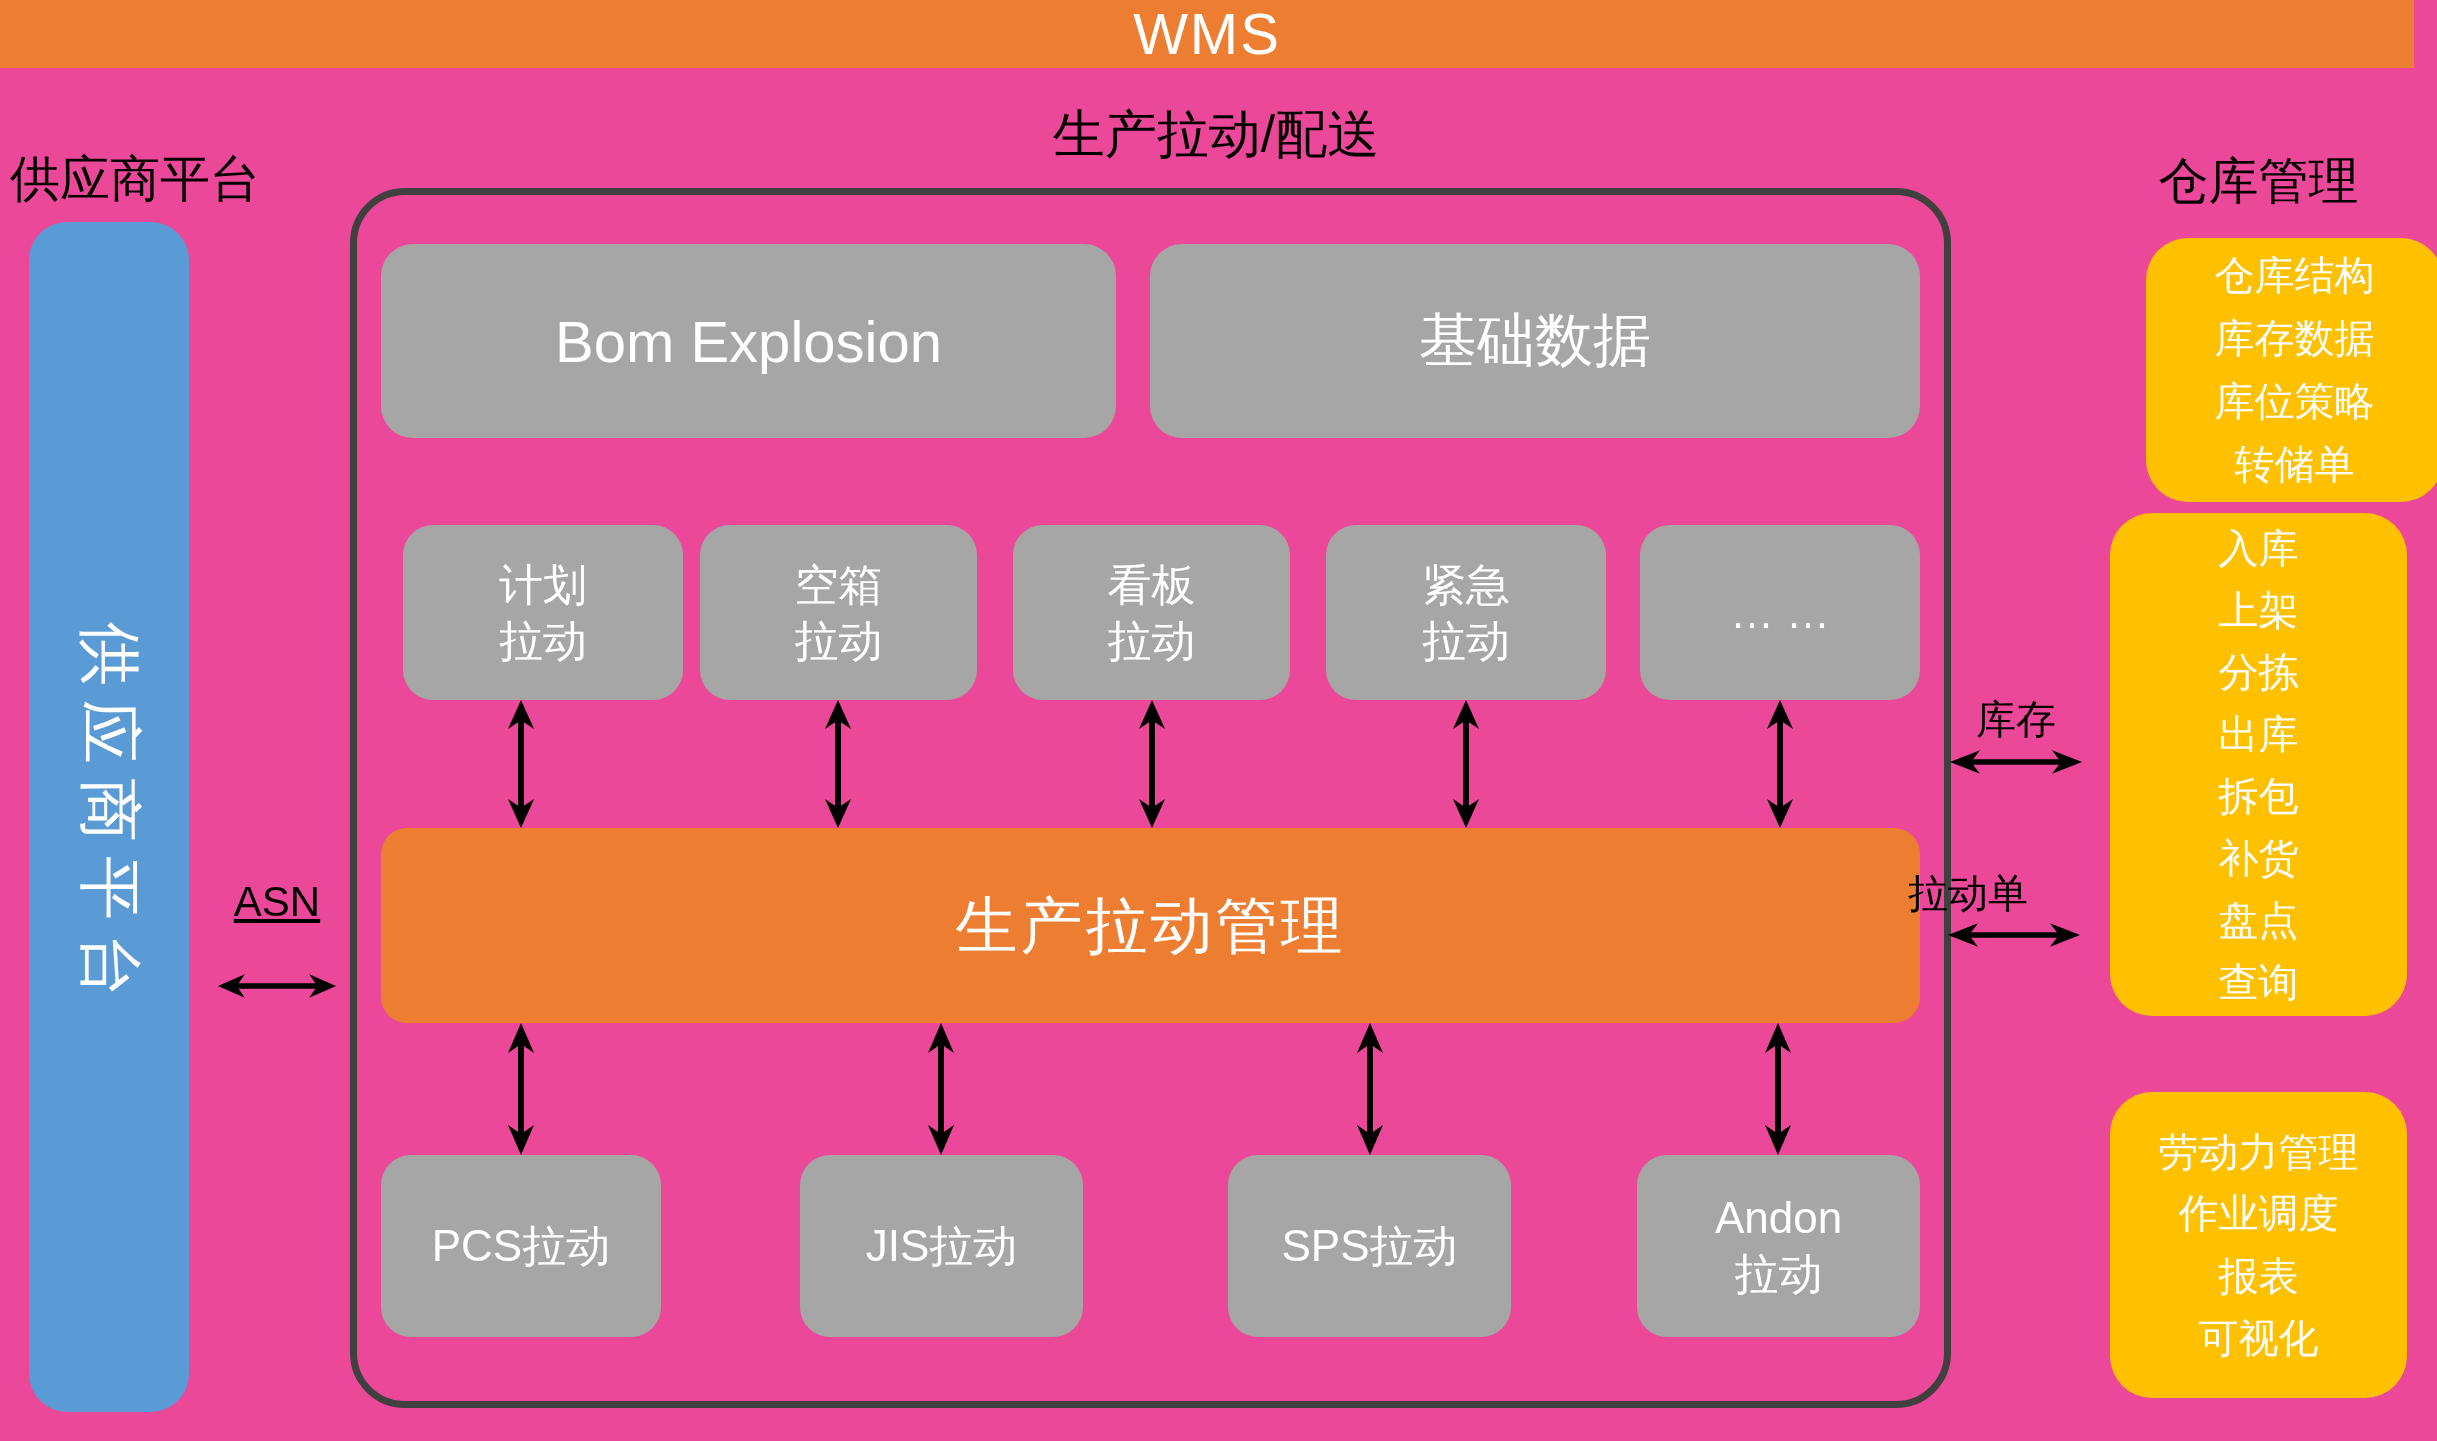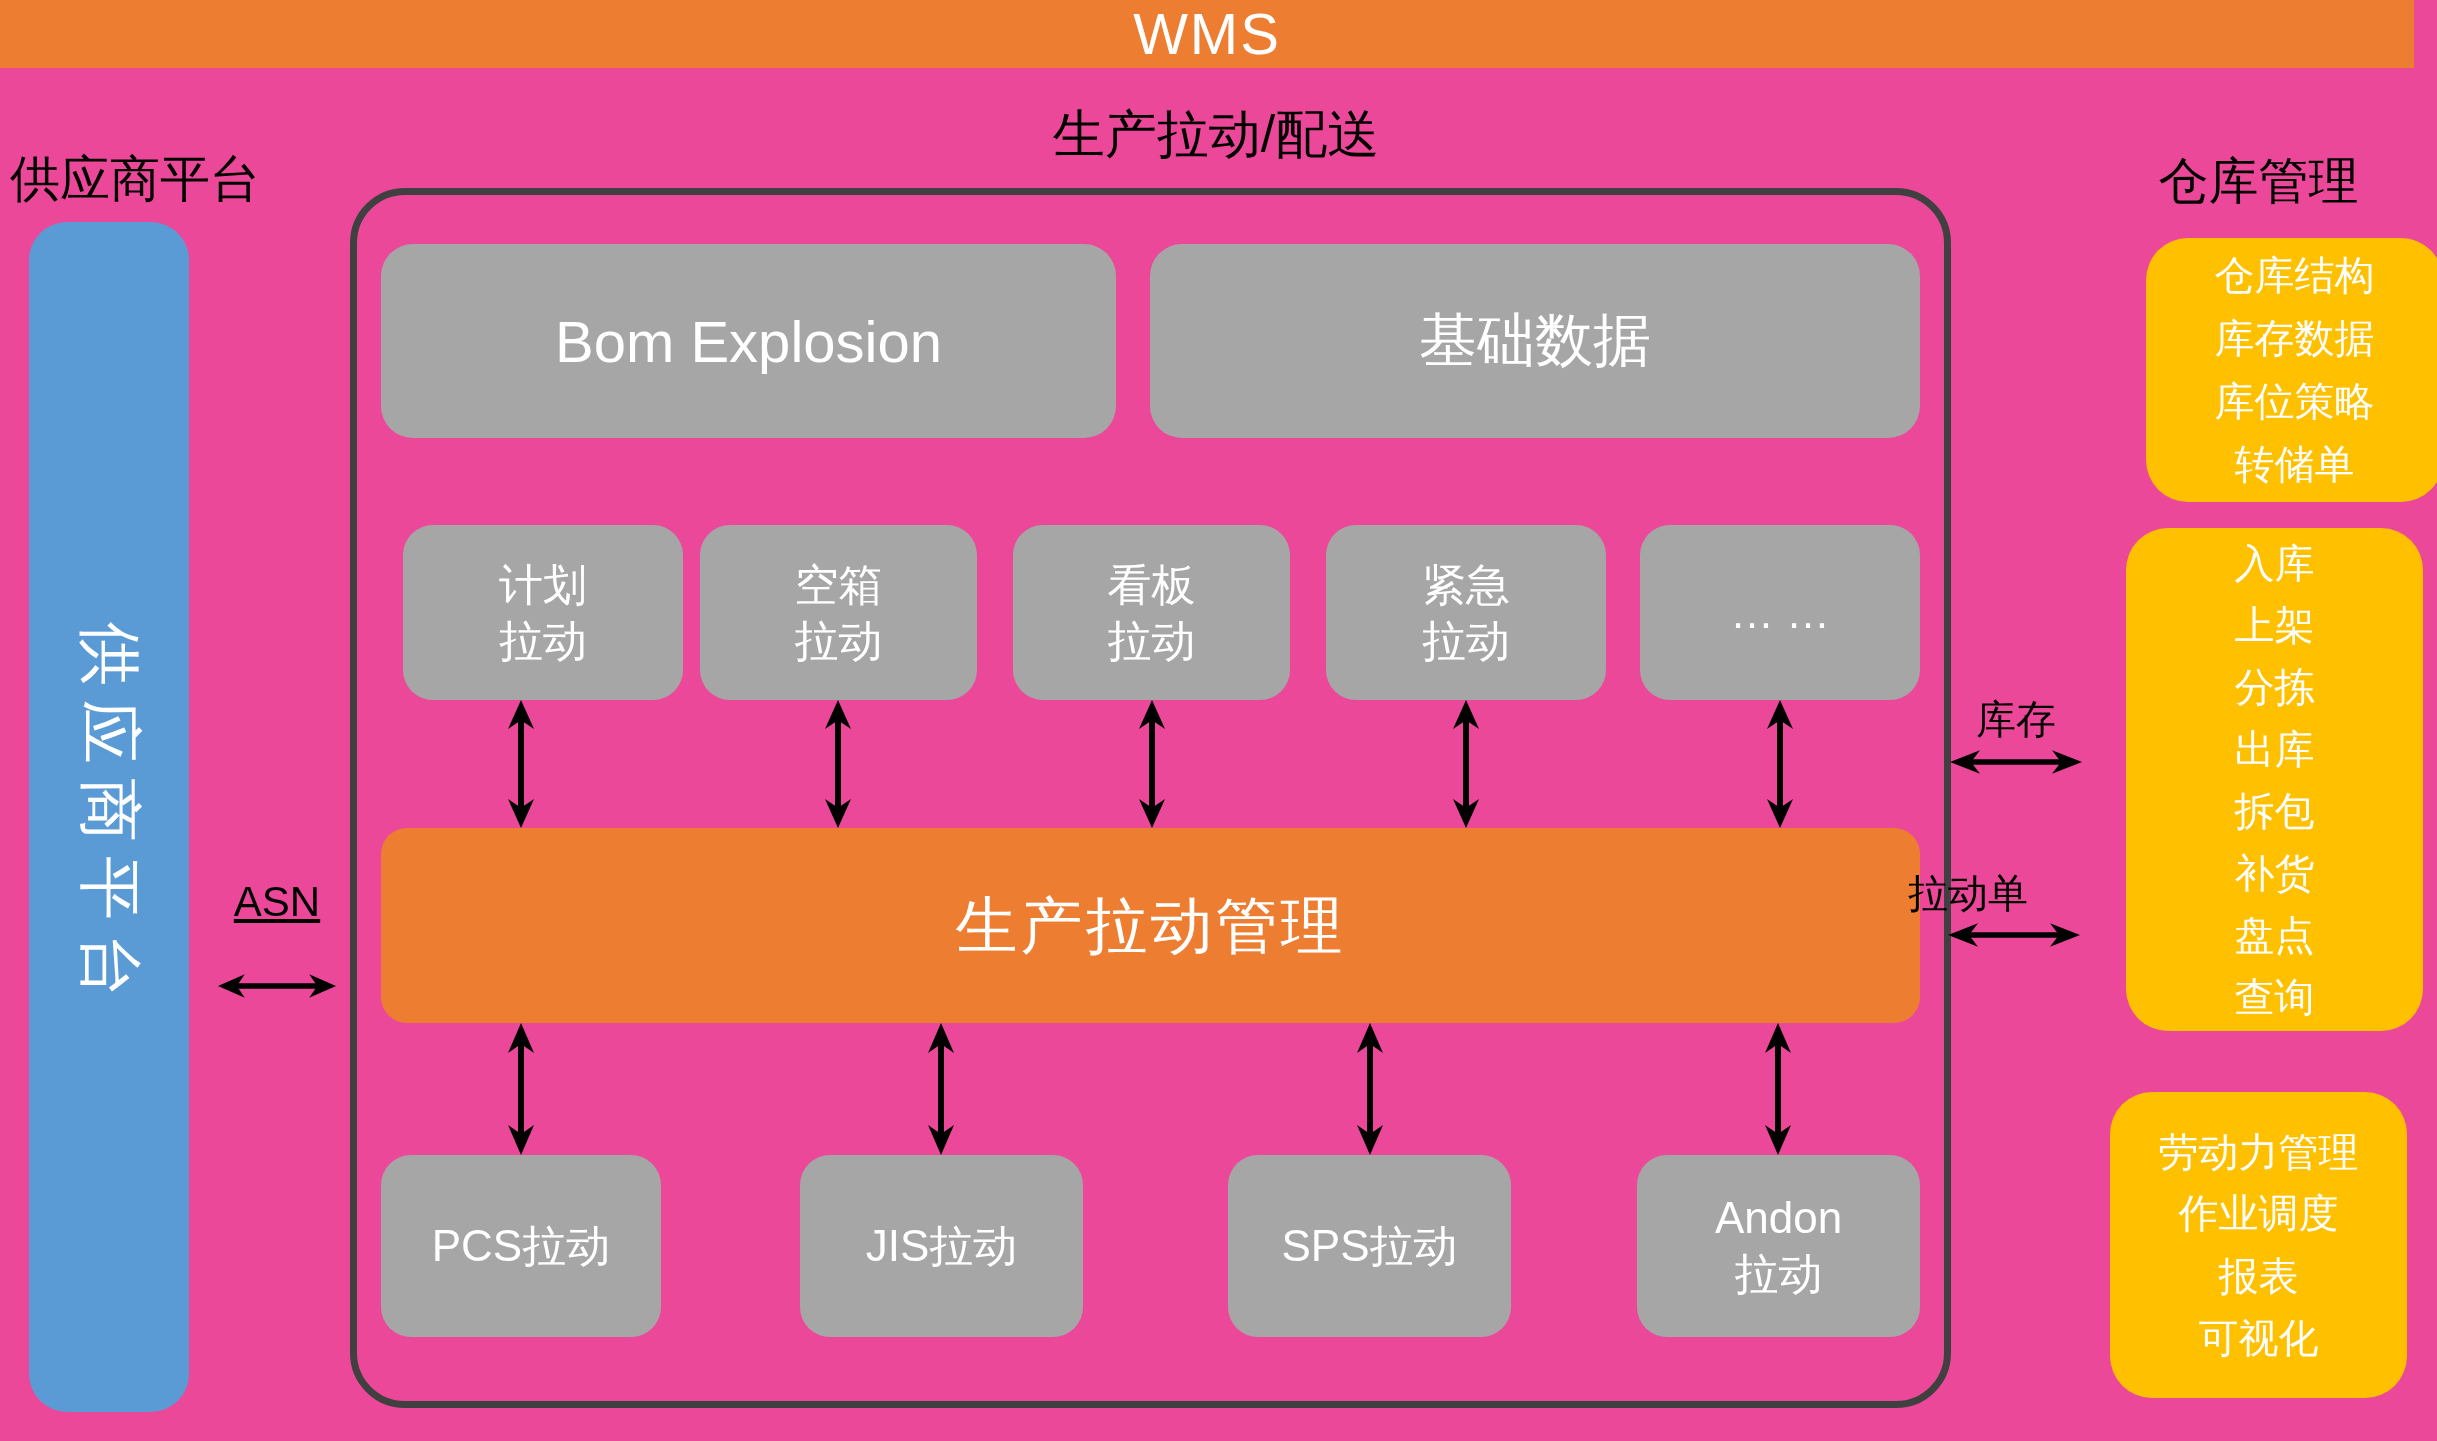--- a/index.html
+++ b/index.html
@@ -213,21 +213,21 @@
         <polygon points="132,22 102,9 111,22 102,35" fill="#000"></polygon>
       </svg>
   </div>
 
   <div class="box yellow wh-box" style="top:238px;height:264px;margin-left:36px;">
     <div class="l">仓库结构</div>
     <div class="l">库存数据</div>
     <div class="l">库位策略</div>
     <div class="l">转储单</div>
   </div>
-  <div class="box yellow wh-box" style="top:528px;height:503px;margin-left:16px;">
+  <div class="box yellow wh-box" style="top:513px;height:503px;">
     <div class="l" style="line-height:62px;">入库</div>
     <div class="l" style="line-height:62px;">上架</div>
     <div class="l" style="line-height:62px;">分拣</div>
     <div class="l" style="line-height:62px;">出库</div>
     <div class="l" style="line-height:62px;">拆包</div>
     <div class="l" style="line-height:62px;">补货</div>
     <div class="l" style="line-height:62px;">盘点</div>
     <div class="l" style="line-height:62px;">查询</div>
   </div>
   <div class="box yellow wh-box" style="top:1092px;height:306px;">

